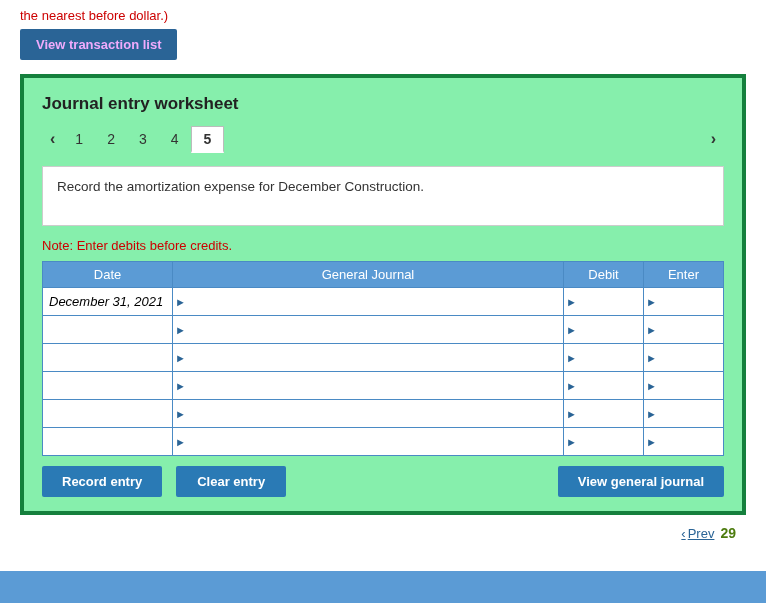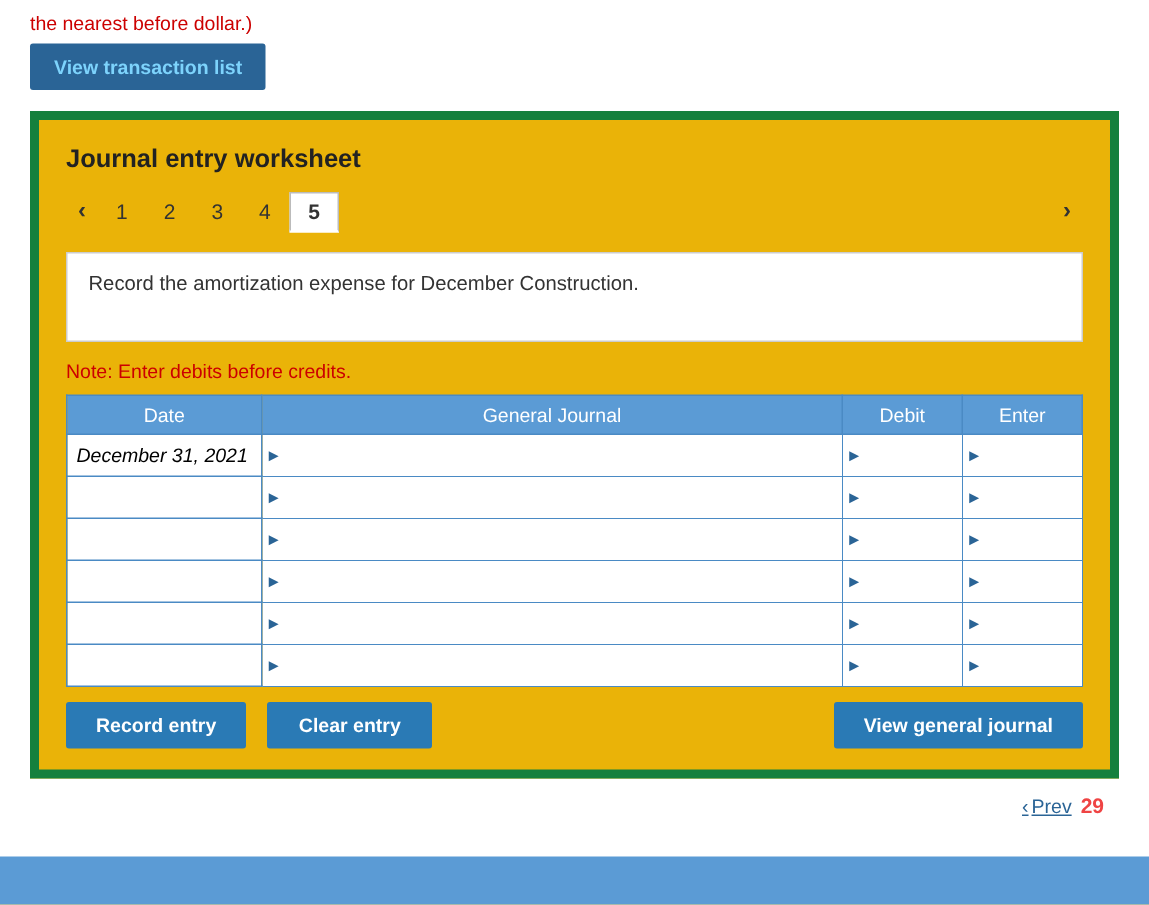--- a/index.html
+++ b/index.html
@@ -15,34 +15,34 @@
 
     .top-note {
       color: #cc0000;
       font-size: 13px;
       padding: 8px 20px 6px 20px;
     }
 
     .view-transaction-btn {
       display: inline-block;
       background: #2a6496;
-      color: #7dd3fc;
+      color: #f0abfc;
       border: none;
       padding: 8px 16px;
       margin: 0 20px 14px 20px;
       cursor: pointer;
       font-size: 13px;
       font-weight: bold;
       border-radius: 2px;
     }
 
     .worksheet-container {
       margin: 0 20px;
-      background: #eab308;
-      border: 6px solid #15803d;
+      background: #86efac;
+      border: 4px solid #15803d;
       padding: 16px 18px 14px 18px;
     }
 
     .worksheet-title {
       font-size: 17px;
       font-weight: bold;
       margin-bottom: 12px;
       color: #222;
     }
 
@@ -204,21 +204,21 @@
       font-size: 13px;
       display: flex;
       align-items: center;
       gap: 2px;
       text-decoration: underline;
     }
 
     .page-num {
       font-size: 14px;
       font-weight: bold;
-      color: #ef4444;
+      color: #4d7c0f;
     }
   </style>
 </head>
 <body>
 
 
 
 
 <div class="top-note">
   <span>the nearest before dollar.)</span>

